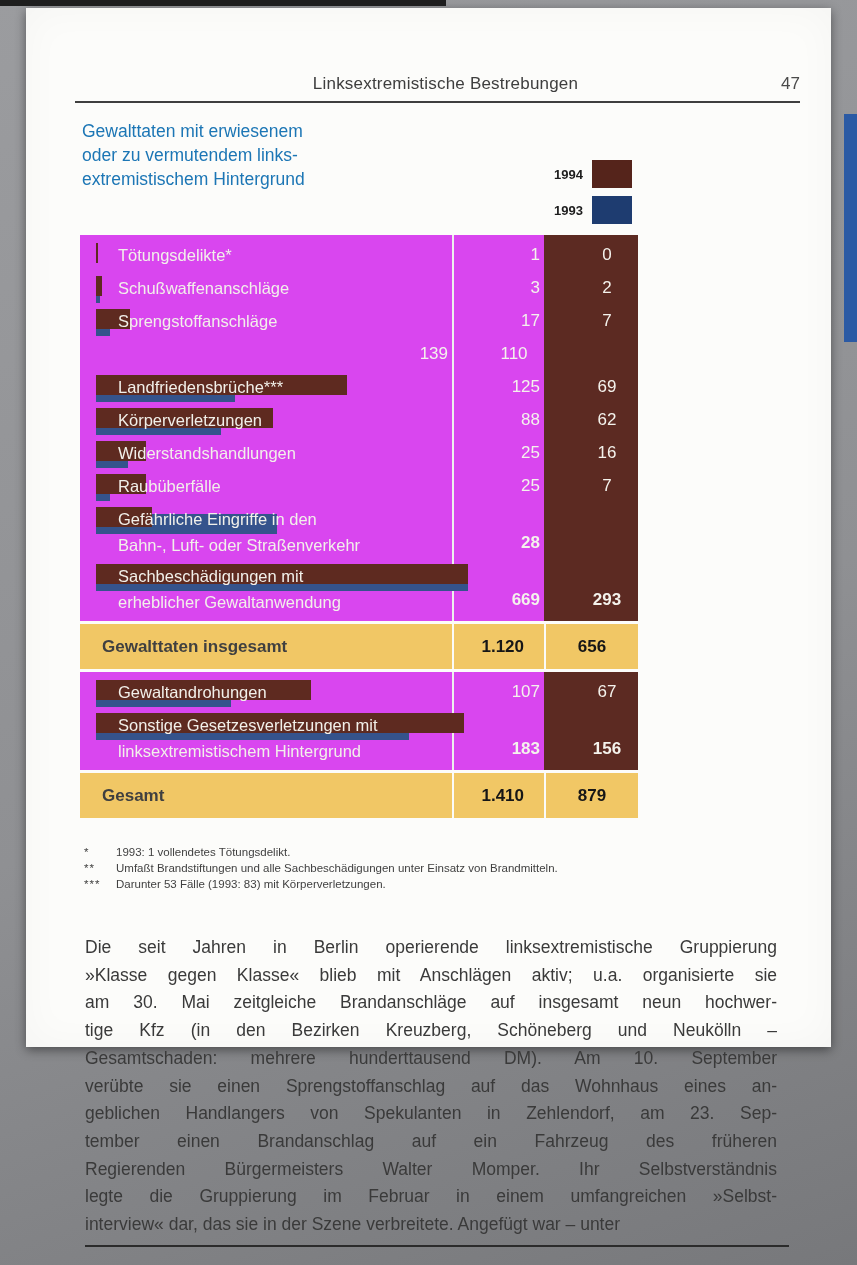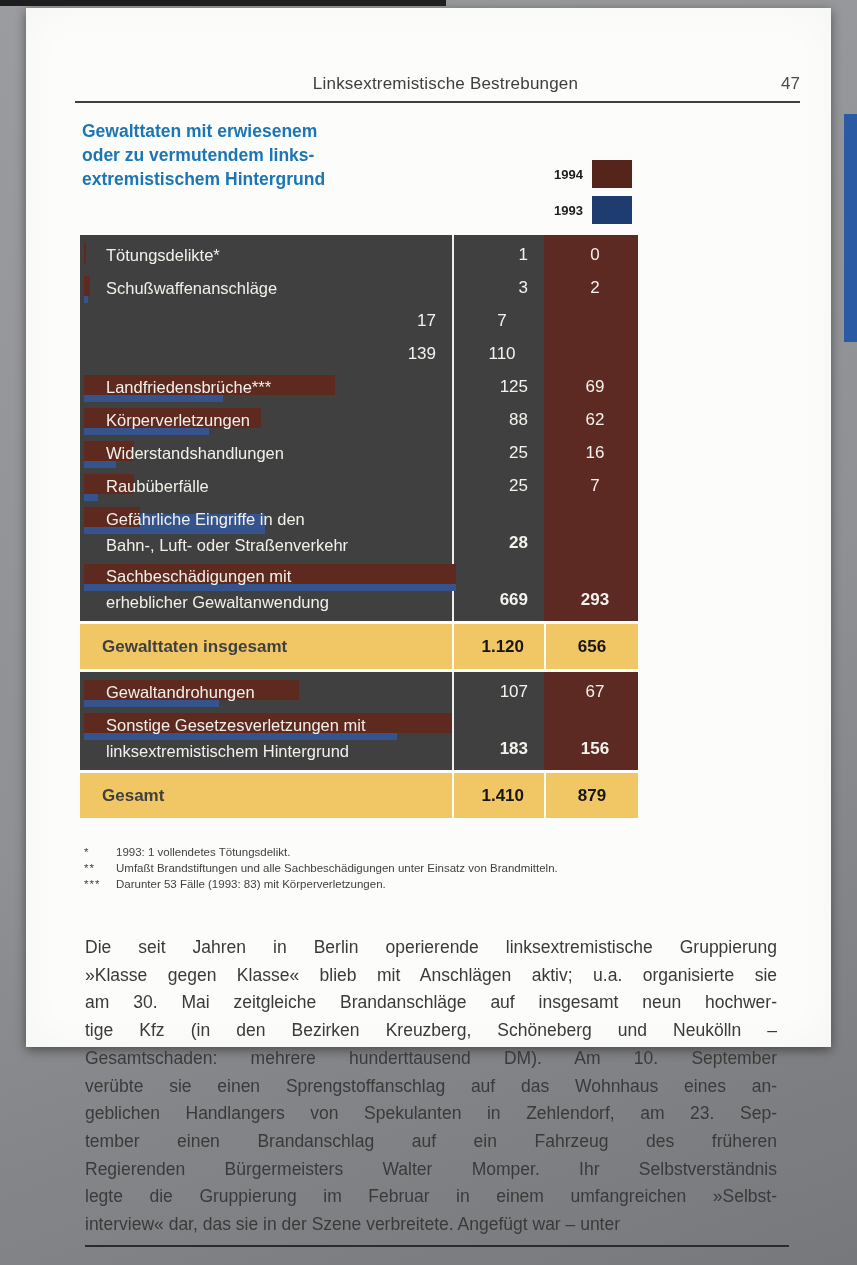--- a/index.html
+++ b/index.html
@@ -17,29 +17,29 @@
   }
   .side-tab { position:absolute; right:0; top:114px; width:13px; height:228px; background:#2b5aa4; z-index:8; }
 
   
   .header { position:absolute; top:66px; left:49px; width:725px; display:flex; align-items:baseline; }
   .header-title { flex:1; text-align:center; margin-left:86px; font-size:17px; color:#3e3e3e; letter-spacing:.2px; }
   .header-page { width:70px; text-align:right; font-size:17px; color:#4a4a4a; }
   .header-rule { position:absolute; top:93px; left:49px; width:725px; height:2px; background:#3f3f3f; }
 
   
-  .chart-title { position:absolute; top:111px; left:56px; width:400px; font-size:17.5px; font-weight:bold; color:#1c76b5; line-height:24px; }
+  .chart-title { position:absolute; top:111px; left:56px; width:400px; font-size:17.5px; font-weight:normal; color:#1c76b5; line-height:24px; }
   .legend { position:absolute; top:152px; left:470px; width:136px; }
   .legend-row { display:flex; align-items:center; justify-content:flex-end; gap:9px; margin-bottom:8px; }
   .legend-label { font-size:13px; font-weight:bold; color:#1d1d1d; }
   .legend-swatch { width:40px; height:28px; }
 
   
   .chart { position:absolute; top:227px; left:54px; width:558px; display:flex; flex-direction:column; gap:3px; }
-  .tsection { background:#404040; padding:3px 4px 5px; position:relative; }
+  .tsection { background:#d946ef; padding:3px 16px 5px; position:relative; }
   .tsection::after { content:''; position:absolute; left:464px; top:0; bottom:0; width:94px; background:#5c2a22; z-index:0; }
   .tsection::before { content:''; position:absolute; left:372px; top:0; bottom:0; width:2px; background:#edefed; z-index:1; }
   .trow { display:grid; grid-template-columns:372px 92px 94px; min-height:33px; position:relative; z-index:2; }
   .trow.double { min-height:57px; }
   .tlabel { position:relative; }
   .bar { position:absolute; left:0; }
   .bar93 { top:12px; height:20px; background:#35538c; }
   .bar94 { top:5px; height:20px; background:#5e2a20; }
   .labeltext { position:relative; z-index:2; padding:4px 0 0 22px; color:#f2f0ea; font-size:16.5px; line-height:26px; }
   .tnum { color:#f4f2ec; font-size:17px; display:flex; align-items:center; }
@@ -111,20 +111,27 @@
             <div class="bar bar93" style="width: 1.08%;"></div>
             <div class="bar bar94" style="width: 1.62%;"></div>
             <div class="labeltext">
               <div>Schußwaffenanschläge</div>
             </div>
           </div>
           <div class="tnum n94">3</div>
           <div class="tnum n93">2</div>
         </div>
         <div class="trow">
+          <div class="tlabel">
+            <div class="bar bar93" style="width: 3.78%;"></div>
+            <div class="bar bar94" style="width: 9.18%;"></div>
+            <div class="labeltext">
+              <div>Sprengstoffanschläge</div>
+            </div>
+          </div>
           <div class="tnum n94">17</div>
           <div class="tnum n93">7</div>
         </div>
         <div class="trow">
           <div class="tnum n94">139</div>
           <div class="tnum n93">110</div>
         </div>
         <div class="trow">
           <div class="tlabel">
             <div class="bar bar93" style="width: 37.26%;"></div>

